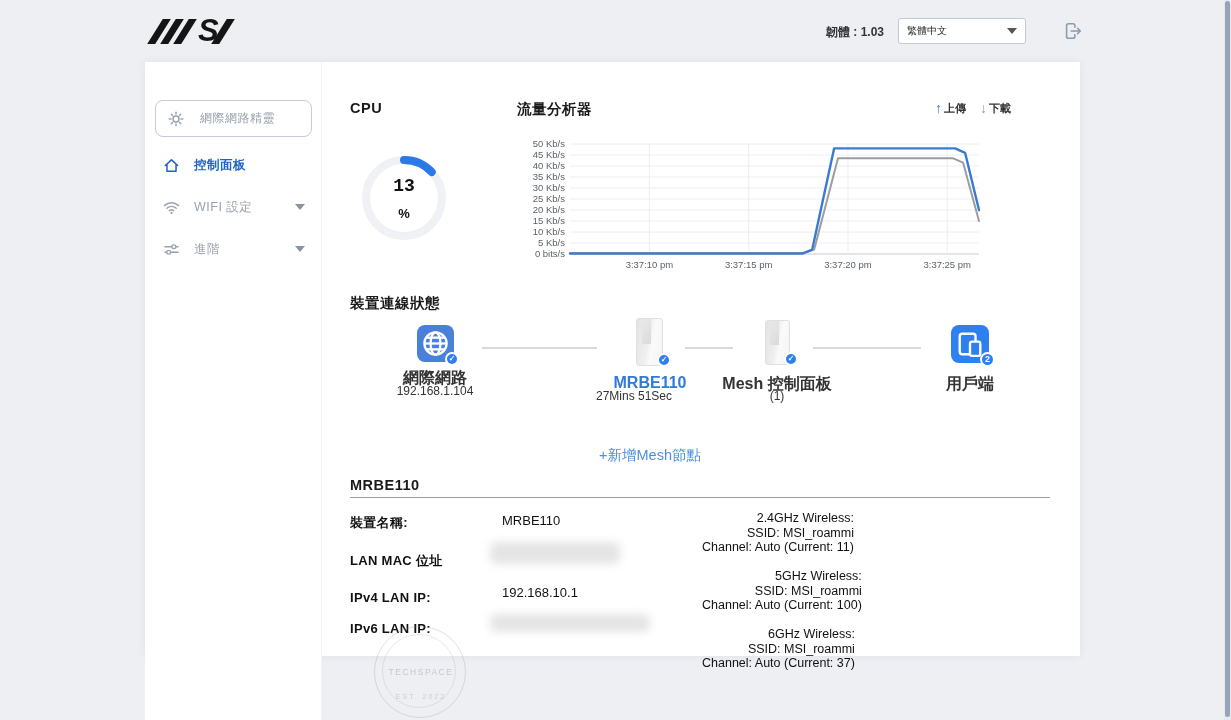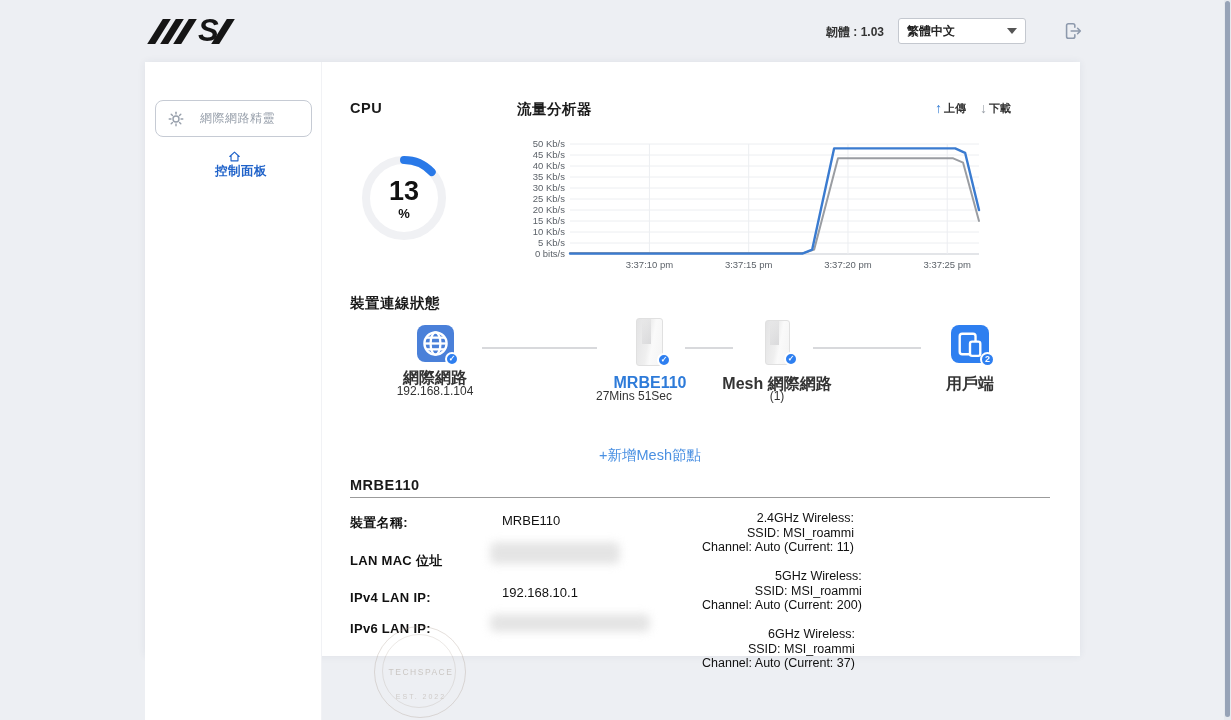--- a/index.html
+++ b/index.html
@@ -7,50 +7,50 @@
   body { background:#edeff3; font-family:"Liberation Sans", sans-serif; position:relative; color:#222; }
 
   
   .topbar { position:absolute; left:0; top:0; width:1231px; height:62px; }
   .logo { position:absolute; left:155px; top:16px; display:flex; align-items:center; height:30px; }
   .logo .bar { width:8px; height:25px; background:#151515; transform:skewX(-32deg); margin-right:5px; }
   .logo .s { font-size:31px; font-weight:bold; font-style:italic; color:#151515; margin:0 1px 0 4px; letter-spacing:-1px; }
   .fw { position:absolute; left:826px; top:24px; font-size:12px; font-weight:bold; color:#333; }
   .lang-select { position:absolute; left:898px; top:18px; width:128px; height:26px; background:#fff;
                  border:1px solid #c4c8cf; border-radius:3px; display:flex; align-items:center;
-                 padding:0 8px; font-size:12px; font-weight:bold; color:#222; cursor:pointer; }
+                 padding:0 8px; font-size:10px; font-weight:normal; color:#222; cursor:pointer; }
   .lang-select .chev { margin-left:auto; width:0; height:0; border-left:5px solid transparent;
                  border-right:5px solid transparent; border-top:6px solid #555; }
   .logout { position:absolute; left:1062px; top:20px; width:22px; height:22px; cursor:pointer; }
 
   
   .card { position:absolute; left:145px; top:62px; width:935px; height:594px; background:#fff;
           box-shadow:0 0 8px rgba(40,50,80,.07);padding-left:8px; }
 
   
   .sidebar { position:absolute; left:0; top:0; width:177px; height:658px; border-right:1px solid #f1f2f5; background:#fff; }
   .wizard-btn { position:absolute; left:10px; top:38px; width:157px; height:37px; border:1px solid #c6cbd4;
                 border-radius:8px; display:flex; align-items:center; padding:0 12px; cursor:pointer; background:#fff; }
   .wizard-btn .txt { font-size:12px; color:#9aa2ad; margin-left:16px; letter-spacing:.5px; }
   .nav-item { position:absolute; left:10px; width:158px; height:30px; display:flex; align-items:center;
-              padding:0 8px; cursor:pointer;flex-direction:column; }
+              padding:0 8px; cursor:pointer; }
   .nav-item .txt { font-size:12.5px; margin-left:14px; letter-spacing:.5px; }
   .nav-item.active .txt { color:#1f62c9; font-weight:bold; }
   .nav-item.muted .txt { color:#9aa2ad; }
   .nav-chev { margin-left:auto; width:0; height:0; border-left:5px solid transparent;
               border-right:5px solid transparent; border-top:6px solid #8b939f; }
 
   
   .h-sec { position:absolute; font-size:14.5px; font-weight:bold; color:#1a1a1a; letter-spacing:.5px; }
 
   
   .gauge { position:absolute; left:213px; top:90px; width:92px; height:92px; }
   .gauge svg { position:absolute; left:0; top:0; }
   .gauge .num { position:absolute; left:0; top:24px; width:92px; text-align:center;
-                font-size:27px; font-weight:bold; color:#111; }
+                font-size:18px; font-weight:bold; color:#111;font-family:Liberation Mono, monospace; }
   .gauge .pct { position:absolute; left:0; top:54px; width:92px; text-align:center;
                 font-size:13px; font-weight:bold; color:#111; }
 
   
   .legend { position:absolute; left:790px; top:38px; display:flex; align-items:center; font-size:11px; color:#333; font-weight:bold; }
   .legend .up-ar { color:#2e78d2; font-size:14px; margin-right:2px; }
   .legend .dn-ar { color:#9aa0a8; font-size:14px; margin:0 2px 0 14px; }
 
   
   .node-icon { position:absolute; border-radius:8px; background:#4a80d9; }
@@ -134,21 +134,41 @@
       <span class="txt">網際網路精靈</span>
     </div>
 
     <div class="nav-item active" style="top:88px;">
       <svg width="17" height="17" viewBox="0 0 18 18">
         <path d="M2.5 9 9 3l6.5 6M4.2 7.6V15h9.6V7.6" fill="none" stroke="#1f62c9" stroke-width="1.6" stroke-linecap="round" stroke-linejoin="round"></path>
       </svg>
       <span class="txt">控制面板</span>
     </div>
 
-
+    <div class="nav-item muted" style="top:130px;">
+      <svg width="17" height="15" viewBox="0 0 18 15">
+        <path d="M1.5 5.5a11 11 0 0 1 15 0M4 8.3a7.2 7.2 0 0 1 10 0M6.6 11a3.6 3.6 0 0 1 4.8 0" fill="none" stroke="#9aa2ad" stroke-width="1.5" stroke-linecap="round"></path>
+        <circle cx="9" cy="13.3" r="1.2" fill="#9aa2ad"></circle>
+      </svg>
+      <span class="txt">WIFI 設定</span>
+      <span class="nav-chev"></span>
+    </div>
+
+    <div class="nav-item muted" style="top:172px;">
+      <svg width="17" height="15" viewBox="0 0 18 16">
+        <g stroke="#9aa2ad" stroke-width="1.5" stroke-linecap="round">
+          <line x1="2" y1="5" x2="16" y2="5"></line>
+            <line x1="2" y1="11" x2="16" y2="11"></line>
+        </g>
+        <circle cx="11.5" cy="5" r="2" fill="#fff" stroke="#9aa2ad" stroke-width="1.4"></circle>
+        <circle cx="6" cy="11" r="2" fill="#fff" stroke="#9aa2ad" stroke-width="1.4"></circle>
+      </svg>
+      <span class="txt">進階</span>
+      <span class="nav-chev"></span>
+    </div>
   </div>
 
   <div class="h-sec" style="left:205px; top:38px;">CPU</div>
   <div class="h-sec" style="left:372px; top:38px;">流量分析器</div>
 
   <div class="legend">
     <span class="up-ar">↑</span>
     <span>上傳</span>
     <span class="dn-ar">↓</span>
     <span>下載</span>
@@ -232,21 +252,21 @@
     <div class="num-badge" style="right:-6px; bottom:-4px;">2</div>
   </div>
 
   <div class="node-label" style="left:230px; top:306px; width:120px;">網際網路</div>
   <div class="node-sub" style="left:230px; top:322px; width:120px;">192.168.1.104</div>
 
   <div class="node-label blue" style="left:445px; top:312px; width:120px;">MRBE110</div>
   <div class="node-sub" style="left:429px; top:327px; width:120px;">27Mins 51Sec</div>
   <div class="add-mesh" style="left:430px; top:341px; width:150px;margin-top:43px;">+新增Mesh節點</div>
 
-  <div class="node-label" style="left:572px; top:312px; width:120px;">Mesh 網際網路</div>
+  <div class="node-label" style="left:572px; top:312px; width:120px;">Mesh 控制面板</div>
   <div class="node-sub" style="left:572px; top:327px; width:120px;">(1)</div>
 
   <div class="node-label" style="left:765px; top:312px; width:120px;">用戶端</div>
 
   <div class="h-sec" style="left:205px; top:415px;">MRBE110</div>
   <div class="rule" style="left:205px; top:435px; width:700px;"></div>
 
   <div class="d-label" style="left:205px; top:452px;">裝置名稱:</div>
   <div class="d-value" style="left:357px; top:451px;">MRBE110</div>
 
@@ -260,21 +280,21 @@
   <div class="blur-blob" style="left:345px; top:552px; width:160px; height:18px;"></div>
 
   <div class="wifi-block" style="left:557px; top:449px;">
     <div>2.4GHz Wireless:</div>
     <div>SSID: MSI_roammi</div>
     <div>Channel: Auto (Current: 11)</div>
   </div>
   <div class="wifi-block" style="left:557px; top:507px;">
     <div>5GHz Wireless:</div>
     <div>SSID: MSI_roammi</div>
-    <div>Channel: Auto (Current: 200)</div>
+    <div>Channel: Auto (Current: 100)</div>
   </div>
   <div class="wifi-block" style="left:557px; top:565px;">
     <div>6GHz Wireless:</div>
     <div>SSID: MSI_roammi</div>
     <div>Channel: Auto (Current: 37)</div>
   </div>
 
   <div class="stamp" style="left:229px; top:564px;">
     <div class="inner"></div>
     <div class="mid">TECHSPACE</div>

